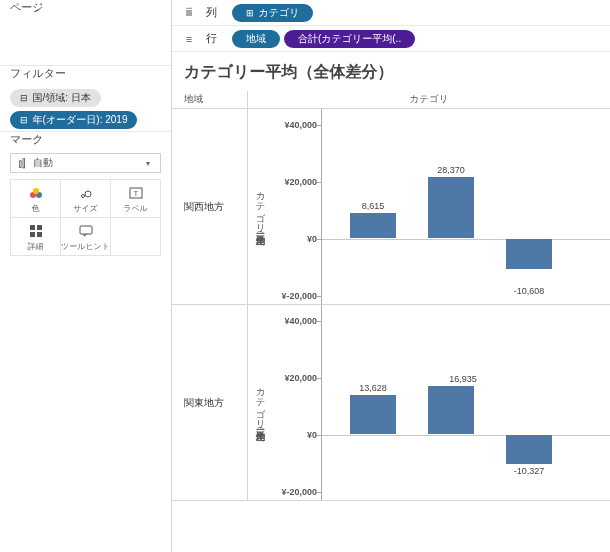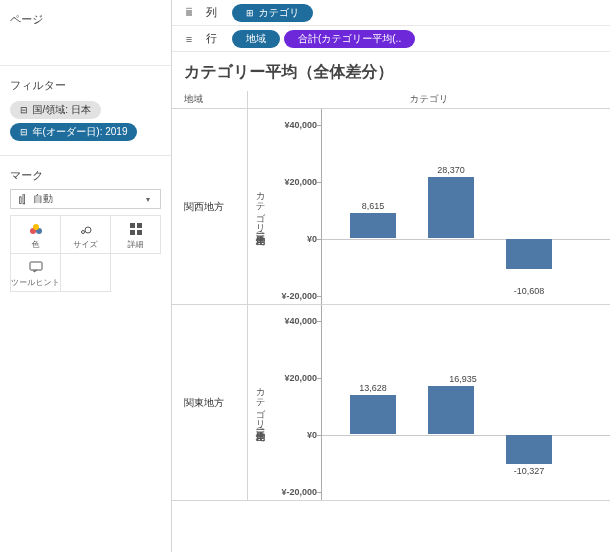--- a/index.html
+++ b/index.html
@@ -1,24 +1,24 @@
 <!DOCTYPE html>
 <html><head>
 <meta charset="utf-8">
 <style>
 * { box-sizing: border-box; margin: 0; padding: 0; }
 body { font-family: "Helvetica Neue", Arial, sans-serif; font-size: 11px; color: #4a4a4a; background: #fff; width: 610px; height: 552px; overflow: hidden; }
 .left-panel { float: left; width: 172px; height: 552px; border-right: 1px solid #d4d4d4; }
 .right-panel { float: left; width: 438px; height: 552px; }
-.section { border-bottom: 1px solid #e8e8e8; padding: 12px 10px; }
+.section { border-bottom: 1px solid #e8e8e8; padding: 0 10px; }
 .section-hdr { font-size: 11px; color: #444; margin-bottom: 6px; }
 .pill { display: inline-flex; align-items: center; border-radius: 10px; padding: 2px 10px; font-size: 10px; margin: 2px 0; cursor: pointer; }
 .pill-gray { background: #e2e2e2; color: #333; }
 .pill-blue { background: #1f6d9c; color: #fff; }
-.pill-teal { background: #6d28d9; color: #fff; }
+.pill-teal { background: #4c1d95; color: #fff; }
 .pill-icon { margin-right: 5px; font-size: 9px; }
 .select-row { display: flex; align-items: center; border: 1px solid #d0d0d0; background: #fff; height: 20px; margin-bottom: 6px; }
 .select-row .icn { width: 22px; text-align: center; font-size: 11px; color: #333; }
 .select-row .lab { flex: 1; font-size: 10px; }
 .select-row .caret { width: 14px; font-size: 8px; color: #666; }
 .marks-grid { display: grid; grid-template-columns: repeat(3, 1fr); gap: 0; border-left: 1px solid #e3e3e3; border-top: 1px solid #e3e3e3; }
 .mark-cell { border-right: 1px solid #e3e3e3; border-bottom: 1px solid #e3e3e3; text-align: center; padding: 5px 0 3px; cursor: pointer; background: #fff; }
 .mark-cell .mi { font-size: 13px; height: 16px; display: flex; justify-content: center; align-items: center; color: #555; }
 .mark-cell .mt { font-size: 8px; color: #666; margin-top: 2px; }
 .shelf-row { display: flex; align-items: center; border-bottom: 1px solid #e8e8e8; height: 26px; padding: 0 8px; gap: 8px; }
@@ -84,20 +84,29 @@
         <div class="mi">
           <svg width="14" height="12">
               <circle cx="4" cy="9" r="1.5" fill="none" stroke="#555"></circle>
               <circle cx="9" cy="7" r="3" fill="none" stroke="#555"></circle>
             </svg>
         </div>
         <div class="mt">サイズ</div>
       </div>
       <div class="mark-cell">
         <div class="mi">
+          <svg width="14" height="12">
+              <rect x="1" y="1" width="12" height="10" fill="none" stroke="#555"></rect>
+              <text x="7" y="9" font-size="7" text-anchor="middle" fill="#555">T</text>
+            </svg>
+        </div>
+        <div class="mt">ラベル</div>
+      </div>
+      <div class="mark-cell">
+        <div class="mi">
           <svg width="12" height="12">
               <rect x="0" y="0" width="5" height="5" fill="#555"></rect>
               <rect x="7" y="0" width="5" height="5" fill="#555"></rect>
               <rect x="0" y="7" width="5" height="5" fill="#555"></rect>
               <rect x="7" y="7" width="5" height="5" fill="#555"></rect>
             </svg>
         </div>
         <div class="mt">詳細</div>
       </div>
       <div class="mark-cell">

